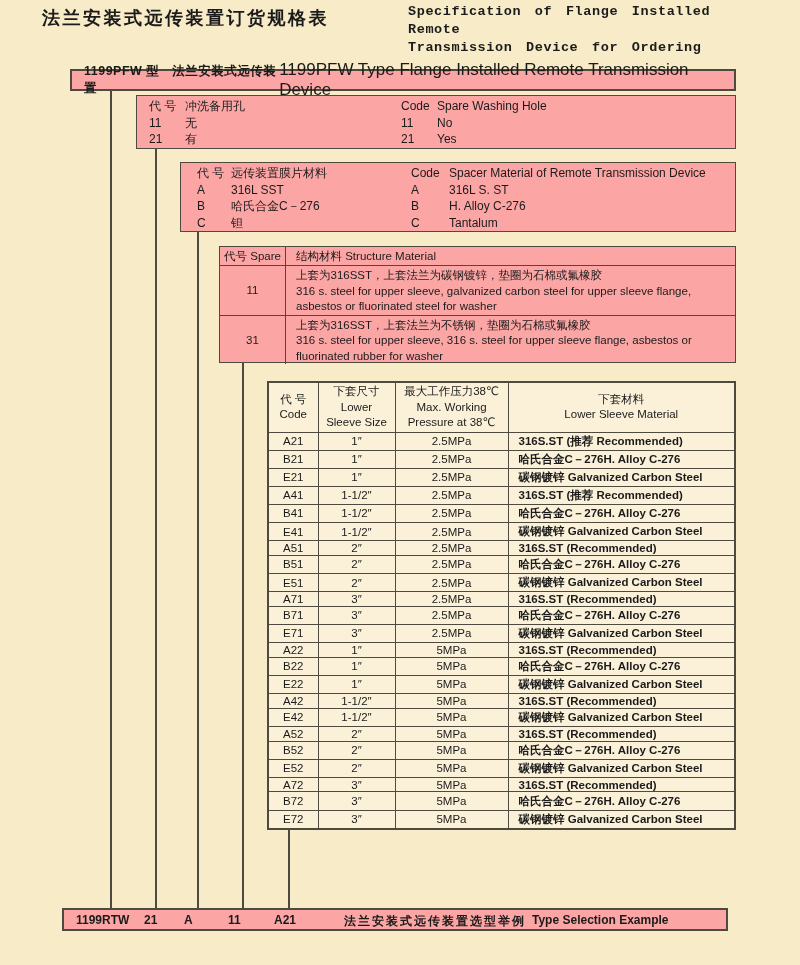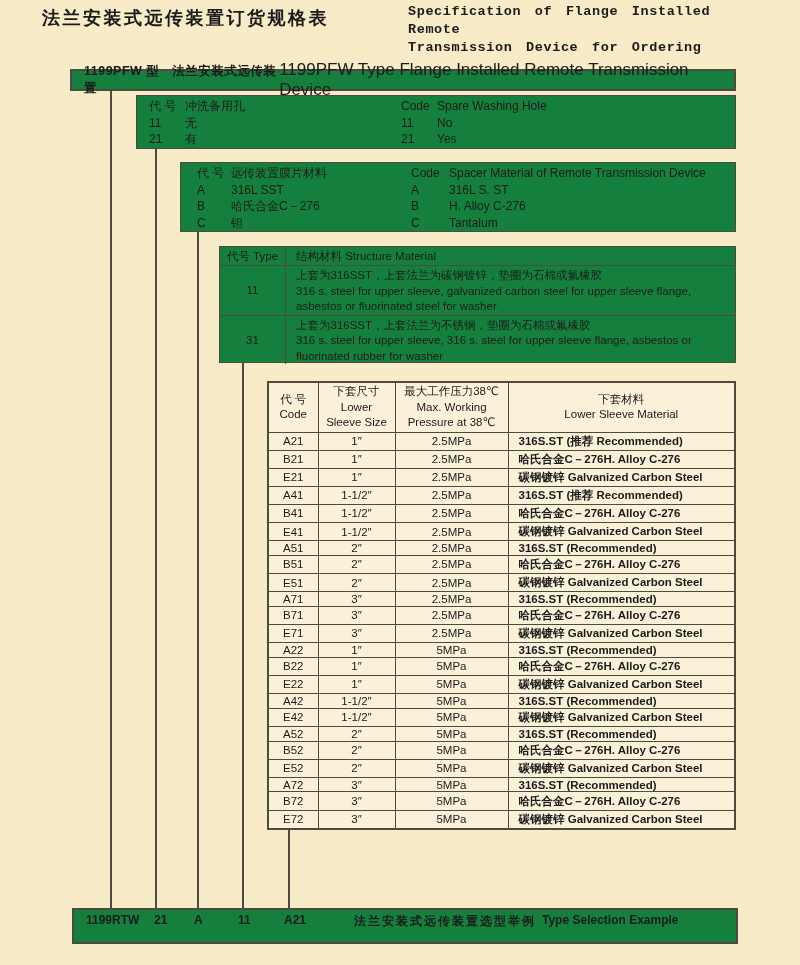--- a/index.html
+++ b/index.html
@@ -9,21 +9,21 @@
     font-family:"Liberation Sans","DejaVu Sans",sans-serif;
   }
   .abs{position:absolute;}
   
   .title-cn{left:42px;top:6px;font-size:18px;font-weight:bold;letter-spacing:2.5px;}
   .title-en{left:408px;top:3px;width:360px;font-size:13.5px;font-weight:bold;
             line-height:18px;letter-spacing:.6px;word-spacing:5px;font-family:Liberation Mono, monospace;}
   
   .vline{width:2px;background:#4e4a40;}
   
-  .box{background:#15803d;border:1.5px solid #4e4a40;box-sizing:border-box;}
+  .box{background:#fca5a5;border:1.5px solid #4e4a40;box-sizing:border-box;}
   .box2px{border-width:2px;}
   
   .model-box{left:70px;top:69px;width:666px;height:22px;display:flex;
              justify-content:space-between;align-items:center;padding:0 12px;}
   .model-cn{font-size:12.5px;font-weight:600;letter-spacing:.5px;}
   .model-en{font-size:17px;}
   
   .opt-grid{display:grid;font-size:12px;line-height:16.5px;}
   .box1{left:136px;top:95px;width:600px;height:54px;
         grid-template-columns:36px 216px 36px auto;padding:2px 0 0 12px;}
@@ -46,21 +46,21 @@
   table{border-collapse:collapse;table-layout:fixed;width:467px;height:449px;
         background:#fbf1d9;}
   th,td{border:1.5px solid #4e4a40;font-weight:normal;overflow:hidden;}
   table{border:2px solid #4e4a40;}
   thead tr{height:50px;}
   th{font-size:11.5px;line-height:15.5px;white-space:pre-line;text-align:center;
      vertical-align:middle;}
   td{font-size:11.5px;text-align:center;padding:0;}
   td.c-mat{text-align:left;padding-left:10px;font-weight:bold;}
   
-  .example-box{left:72px;top:908px;width:666px;height:36px;}
+  .example-box{left:62px;top:908px;width:666px;height:23px;}
   .example-box span{position:absolute;top:3px;font-size:12px;font-weight:600;}
   .ex-model{left:12px;}
   .ex-washing{left:80px;}
   .ex-spacer{left:120px;}
   .ex-structure{left:164px;}
   .ex-sleeve{left:210px;}
   .ex-cn{left:280px;letter-spacing:2px;font-weight:600;}
   .ex-en{left:468px;font-weight:600;}
 </style>
 </head>
@@ -113,21 +113,21 @@
     <span>哈氏合金C－276</span>
     <span>B</span>
     <span>H. Alloy C-276</span>
     <span>C</span>
     <span>钽</span>
     <span>C</span>
     <span>Tantalum</span>
   </div>
 
   <div class="abs box box3">
-    <div class="b3-hcode">代号 Type</div>
+    <div class="b3-hcode">代号 Spare</div>
     <div class="b3-hmat">结构材料 Structure Material</div>
     <div class="b3-code">11</div>
     <div class="b3-mat">
       <div>上套为316SST，上套法兰为碳钢镀锌，垫圈为石棉或氟橡胶</div>
       <div>316 s. steel for upper sleeve, galvanized carbon steel for upper sleeve flange,</div>
       <div>asbestos or fluorinated steel for washer</div>
     </div>
     <div class="b3-code b3-top">31</div>
     <div class="b3-mat b3-top">
       <div>上套为316SST，上套法兰为不锈钢，垫圈为石棉或氟橡胶</div>

